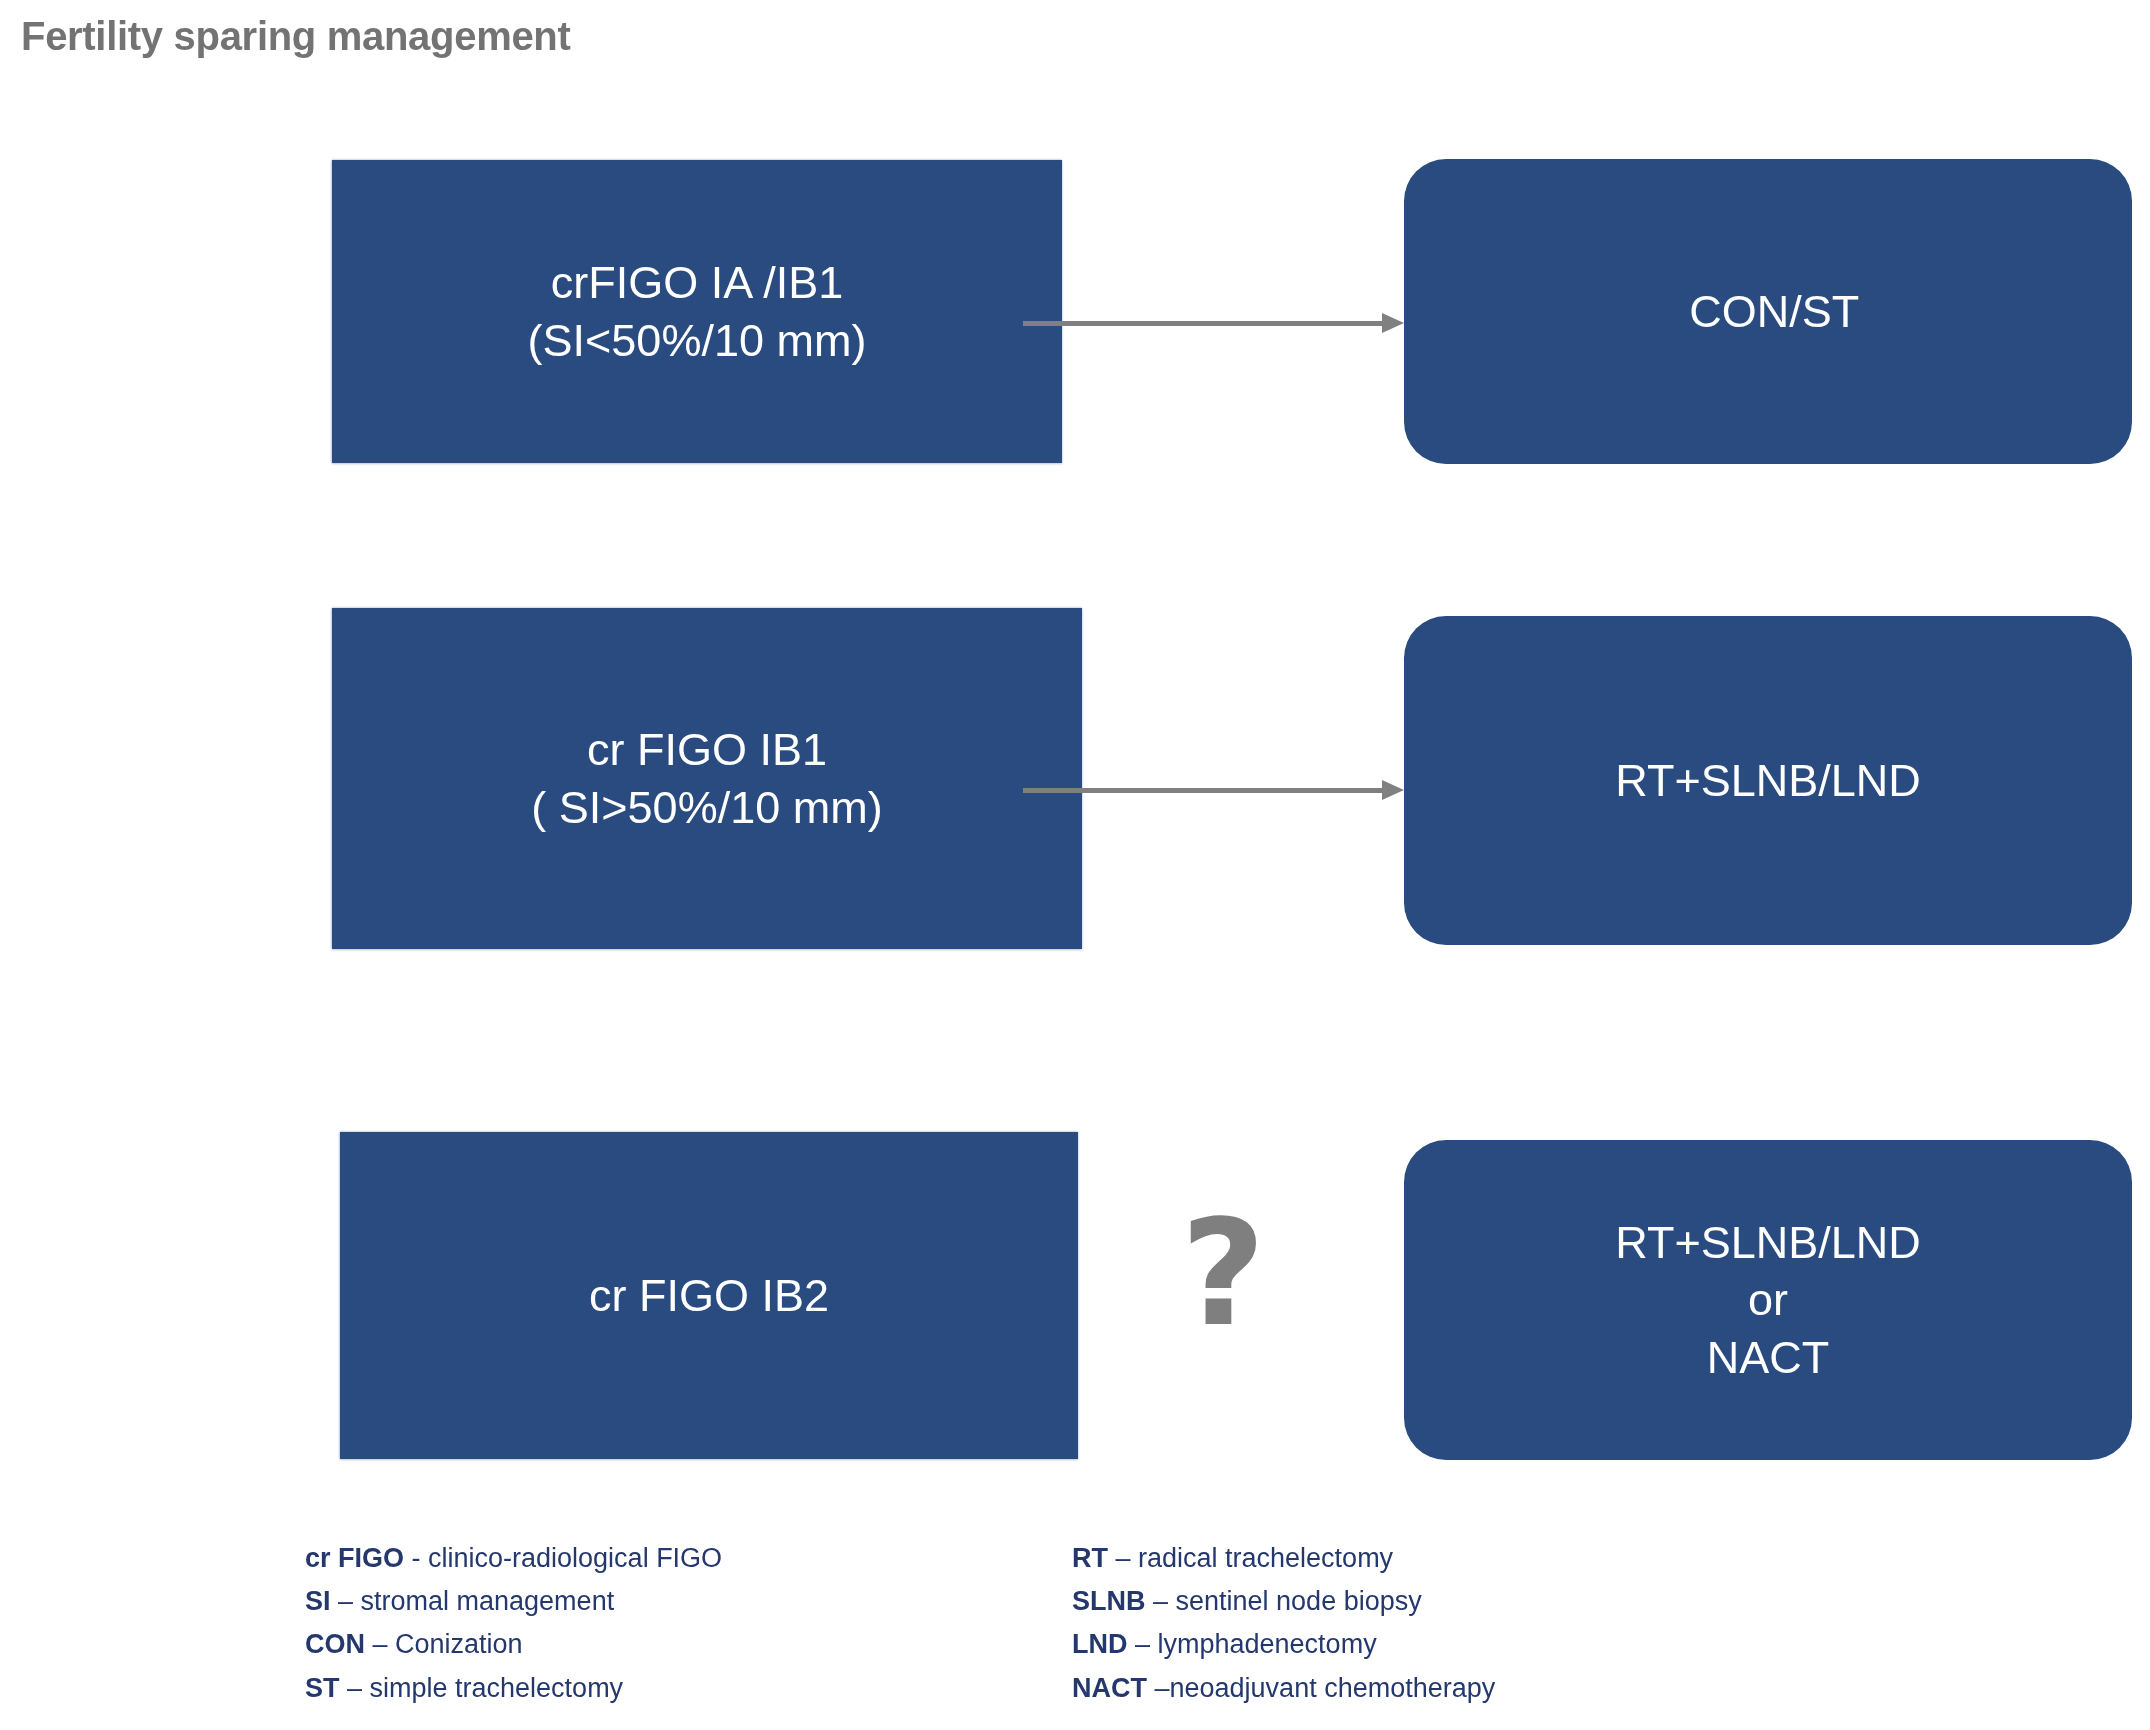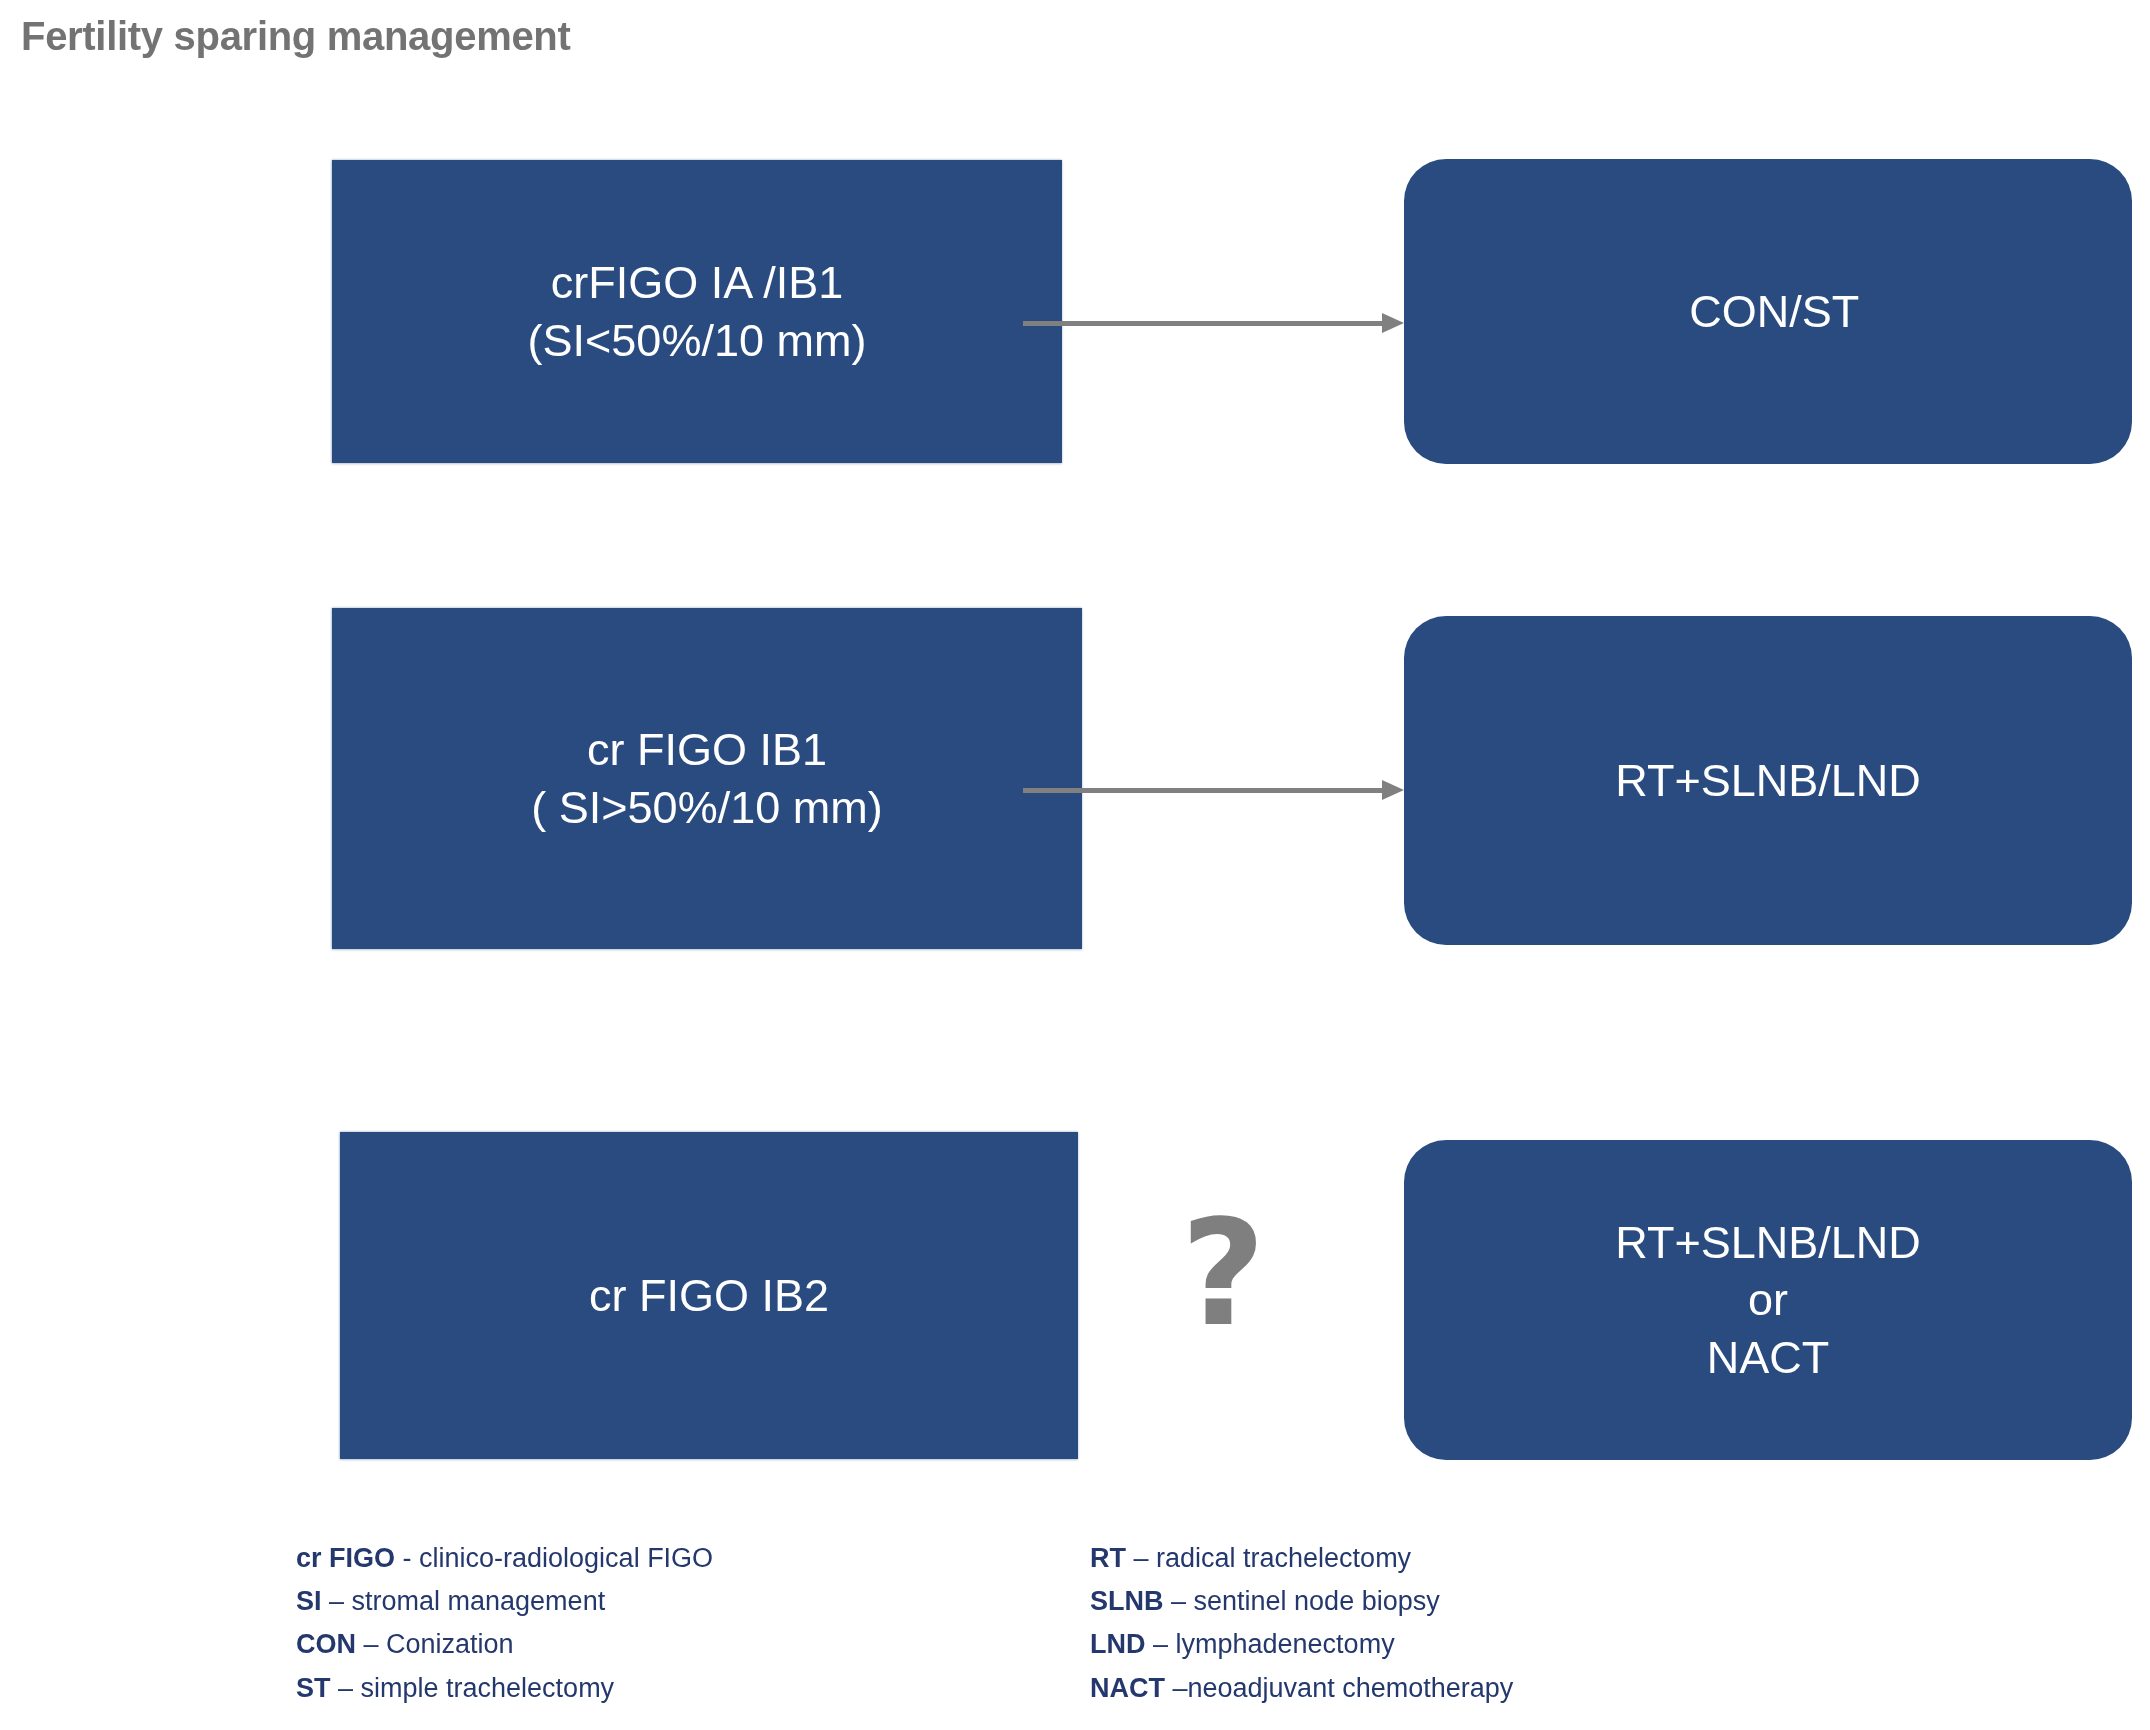--- a/index.html
+++ b/index.html
@@ -108,22 +108,22 @@
   }
 
   
   .legend {
     position: absolute;
     top: 1537px;
     color: #24386e;
     font-size: 27px;
     line-height: 1.6;
   }
-  #legend-left  { left: 296px;  }
-  #legend-right { left: 1072px; margin-left: 18px; }
+  #legend-left  { left: 305px;  }
+  #legend-right { left: 1072px; }
   .legend-row { white-space: nowrap; }
   .legend-row .abbr { font-weight: bold; }
   .legend-row .desc { font-weight: normal; }
 </style>
 </head>
 <body>
 
 <div class="page-title">Fertility sparing management</div>
 
 <div class="node sharp" id="node-crfigo-ia-ib1">

